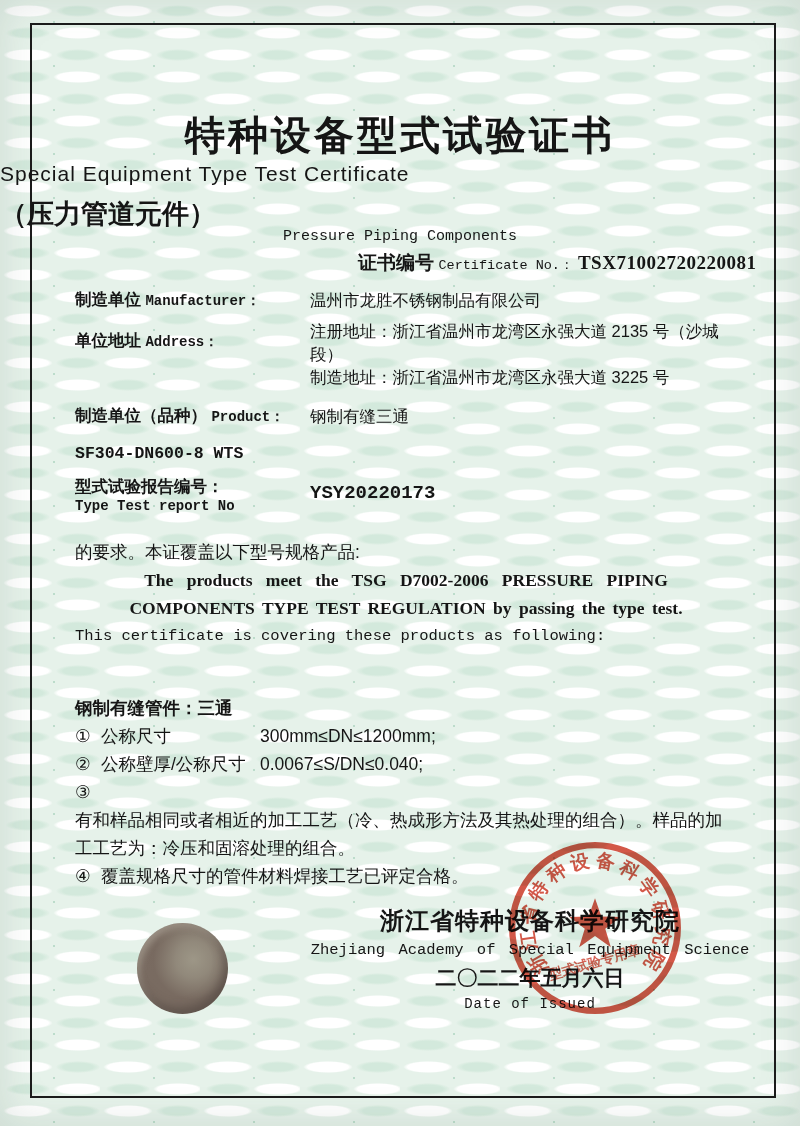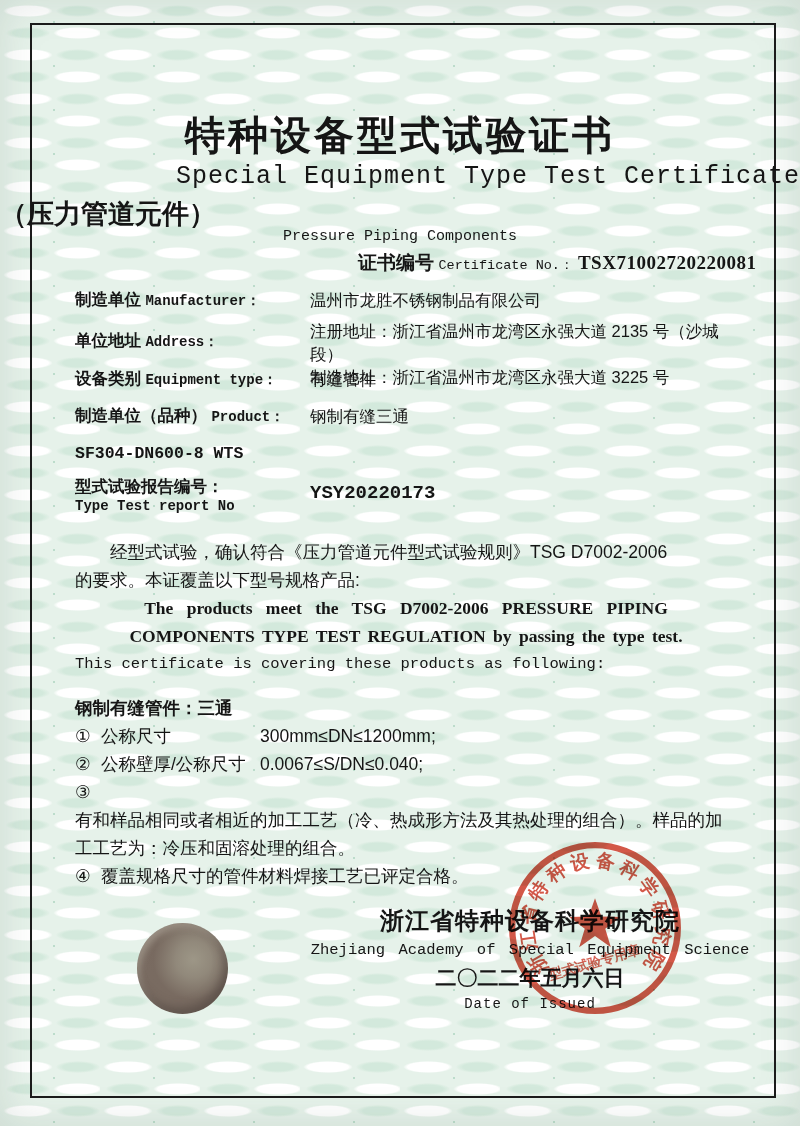--- a/index.html
+++ b/index.html
@@ -37,24 +37,24 @@
   .title-cn {
     left: 0; right: 0; top: 108px;
     text-align: center;
     font-size: 40px;
     font-weight: bold;
     letter-spacing: 3px;
     font-family: "Liberation Serif", serif;
   }
   .title-en {
     left: 0; right: 0; top: 162px;
-    text-align: right;
-    font-size: 25px;
+    text-align: left;
+    font-size: 21px;
     letter-spacing: 1px;
-    font-family: Liberation Mono, monospace;
+    font-family: Liberation Sans, sans-serif;
   }
   .subtitle-cn {
     left: 0; right: 0; top: 196px;
     text-align: left;
     font-size: 27px;
     font-weight: bold;
     font-family: "Liberation Serif", serif;
   }
   .subtitle-en {
     left: 0; right: 0; top: 228px;
@@ -155,27 +155,20 @@
     <div class="field-label" style="padding-top:10px">
       <span class="cn">单位地址</span>
       <span class="en">Address：</span>
     </div>
     <div class="field-value">
       <div>注册地址：浙江省温州市龙湾区永强大道 2135 号（沙城段）</div>
       <div>制造地址：浙江省温州市龙湾区永强大道 3225 号</div>
     </div>
   </div>
 
-  <div class="field-row" style="top:368px">
-    <div class="field-label">
-      <span class="cn">设备类别</span>
-      <span class="en">Equipment type：</span>
-    </div>
-    <div class="field-value">有缝管件</div>
-  </div>
 
   <div class="field-row" style="top:405px">
     <div class="field-label">
       <span class="cn">制造单位（品种）</span>
       <span class="en">Product：</span>
     </div>
     <div class="field-value">钢制有缝三通</div>
   </div>
 
   <div class="field-row" style="top:442px">
@@ -184,21 +177,20 @@
 
   <div class="field-row" style="top:470px">
     <div class="field-label stacked">
       <span class="cn">型式试验报告编号：</span>
       <span class="en">Type Test report No</span>
     </div>
     <div class="field-value mono" style="padding-top:12px; font-size:19px;">YSY20220173</div>
   </div>
 
   <div class="abs statement">
-    <div class="cn indent">经型式试验，确认符合《压力管道元件型式试验规则》TSG D7002-2006</div>
     <div class="cn">的要求。本证覆盖以下型号规格产品:</div>
     <div class="en-bold sp1">The products meet the TSG D7002-2006 PRESSURE PIPING</div>
     <div class="en-bold sp2">COMPONENTS TYPE TEST REGULATION by passing the type test.</div>
     <div class="en-mono">This certificate is covering these products as following:</div>
   </div>
 
   <div class="abs coverage">
     <div class="heading">钢制有缝管件：三通</div>
     <div class="item">
       <span class="marker">①</span><span class="lbl">公称尺寸</span><span>300mm≤DN≤1200mm;</span>

